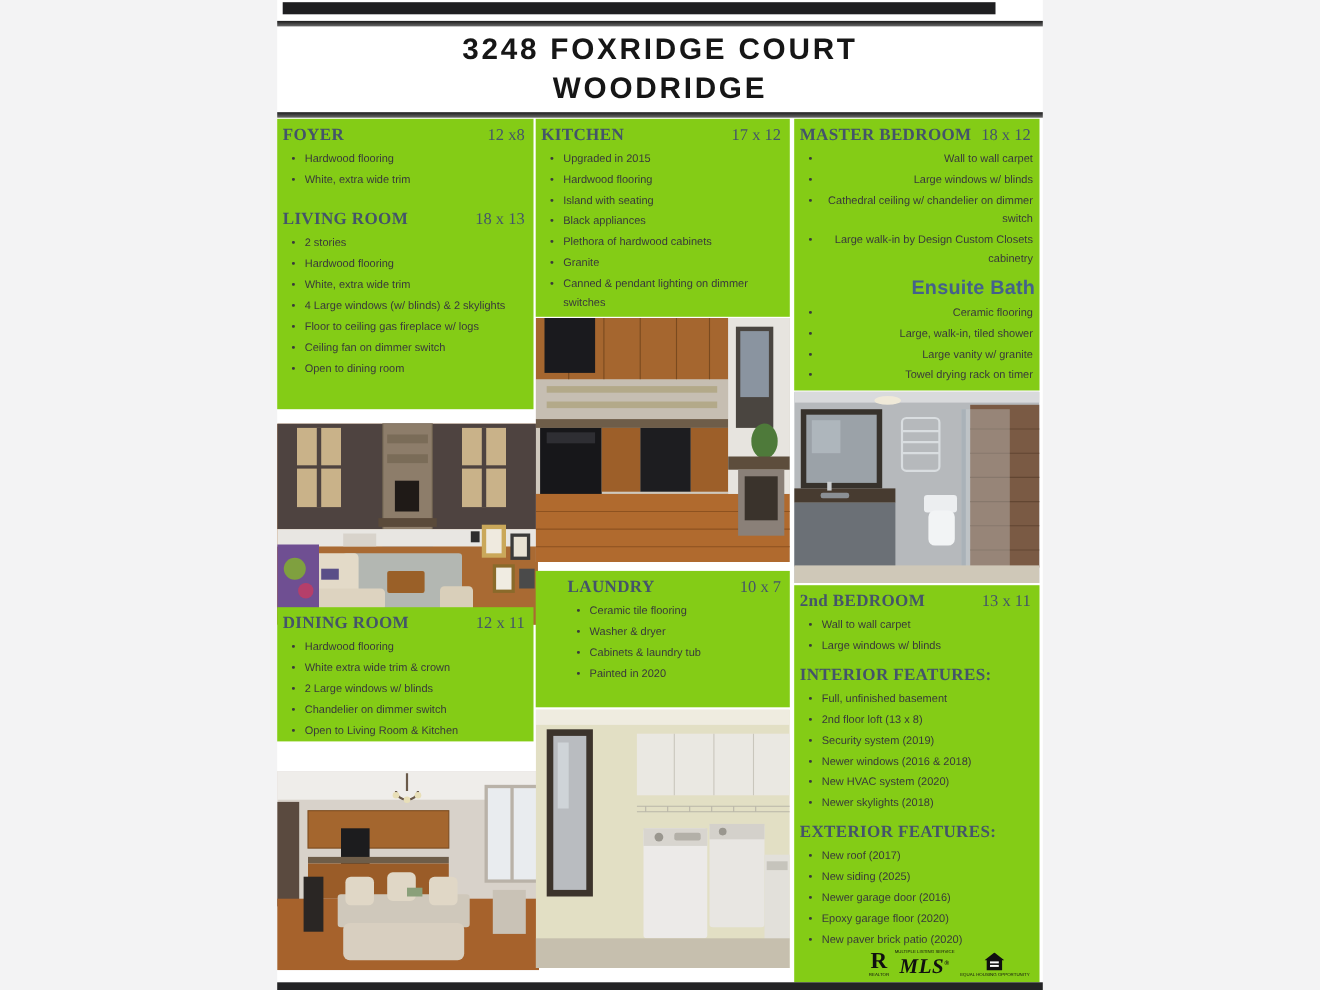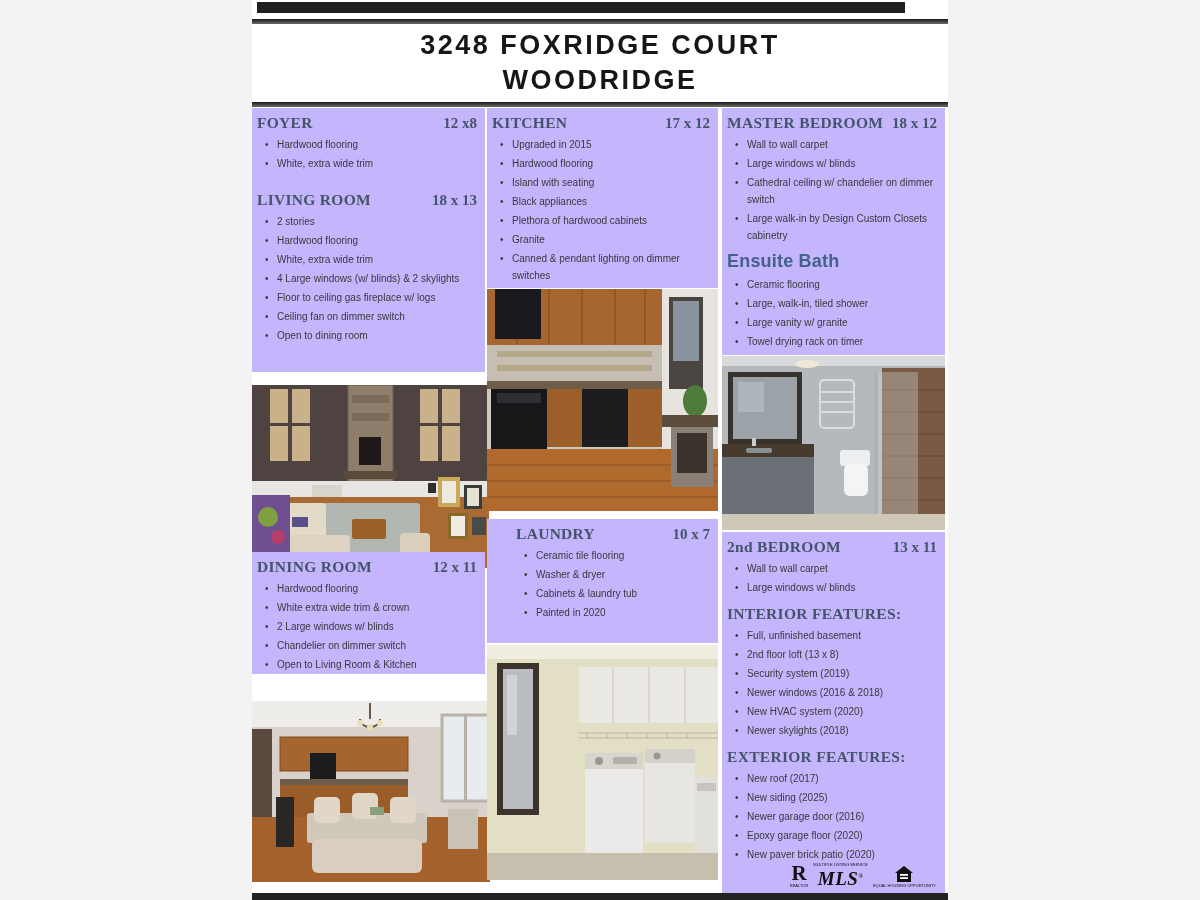--- a/index.html
+++ b/index.html
@@ -10,24 +10,24 @@
   .abs { position:absolute; }
 
   .topbar   { left:5px;  top:2px;   width:648px; height:11px; background:#1f1f21; }
   .rule1    { left:0;    top:19px;  width:696px; height:5px;  background:linear-gradient(#1c1c1c,#6a6a6a); }
   .rule2    { left:0;    top:102px; width:696px; height:5px;  background:linear-gradient(#1c1c1c,#6a6a6a); }
   .botbar   { left:0;    top:893px; width:696px; height:7px;  background:#232325; }
 
   .title-block { left:0; top:28px; width:696px; text-align:center; color:#161616; }
   .title-line { font-size:27px; font-weight:bold; letter-spacing:2.5px; line-height:35px; font-family:"Liberation Sans", sans-serif; }
 
-  .graybox { background:#c4b5fd; padding:6px 4px 4px 5px; overflow:hidden; }
+  .graybox { background:#84cc16; padding:6px 4px 4px 5px; overflow:hidden; }
   .sec-head { display:flex; justify-content:space-between; align-items:baseline; padding-right:4px; }
   .room-name { font-family:"Liberation Serif", serif; font-weight:bold; font-size:15.5px; color:#44546a; letter-spacing:0.3px; }
-  .room-dim  { font-family:"Liberation Serif", serif; font-weight:bold; font-size:15px; color:#44546a; }
+  .room-dim  { font-family:"Liberation Serif", serif; font-weight:normal; font-size:15px; color:#44546a; }
   .sec-gap { margin-top:19px; }
   .feat-gap { margin-top:9px; }
   ul.bullets { list-style:none; margin-top:4px; }
   ul.bullets li { position:relative; padding-left:20px; padding-right:2px; font-size:10px; line-height:17px; color:#39393b; margin-bottom:2px; }
   ul.bullets li::before { content:"\2022"; position:absolute; left:8px; top:0; color:#39393b; }
   .ensuite-name { font-size:18px; font-weight:bold; color:#44618c; margin-top:7px; letter-spacing:0.2px; }
 
   .photo { display:block; }
 
   .logo-row { position:absolute; right:9px; bottom:5px; display:flex; align-items:flex-end; gap:5px; color:#101010; }
@@ -251,21 +251,21 @@
       <circle cx="112" cy="116" r="4" fill="#9a978f"></circle>
       <rect x="126" y="112" width="24" height="7" rx="2" fill="#b3b0a8"></rect>
       <rect x="158" y="104" width="50" height="94" rx="3" fill="#e8e6e2"></rect>
       <rect x="158" y="104" width="50" height="14" fill="#d4d1cb"></rect>
       <circle cx="170" cy="111" r="3.5" fill="#9a978f"></circle>
       <rect x="208" y="132" width="23" height="78" fill="#e2e0da"></rect>
       <rect x="210" y="138" width="19" height="8" fill="#c6c4bc"></rect>
       <rect x="0" y="208" width="231" height="27" fill="#c6bfae"></rect>
     </svg>
 
-    <div class="abs graybox" style="left:470px;top:108px;width:223px;height:247px;">
+    <div class="abs graybox" style="left:470px;top:108px;width:223px;height:247px;text-align:right;">
       <div class="sec-head">
         <span class="room-name">MASTER BEDROOM</span>
         <span class="room-dim">18 x 12</span>
       </div>
       <ul class="bullets">
           <li>Wall to wall carpet</li>
           <li>Large windows w/ blinds</li>
           <li>Cathedral ceiling w/ chandelier on dimmer switch</li>
           <li>Large walk-in by Design Custom Closets cabinetry</li>
         </ul>

